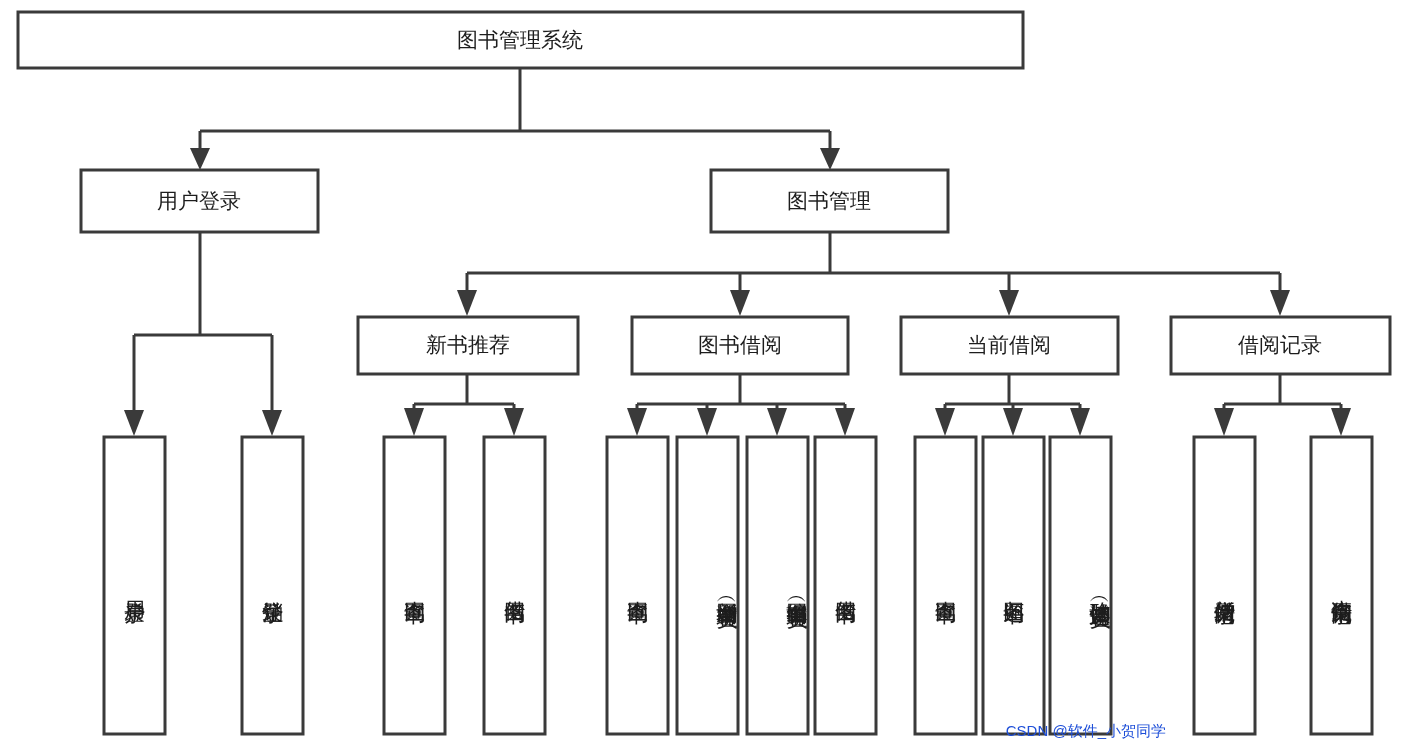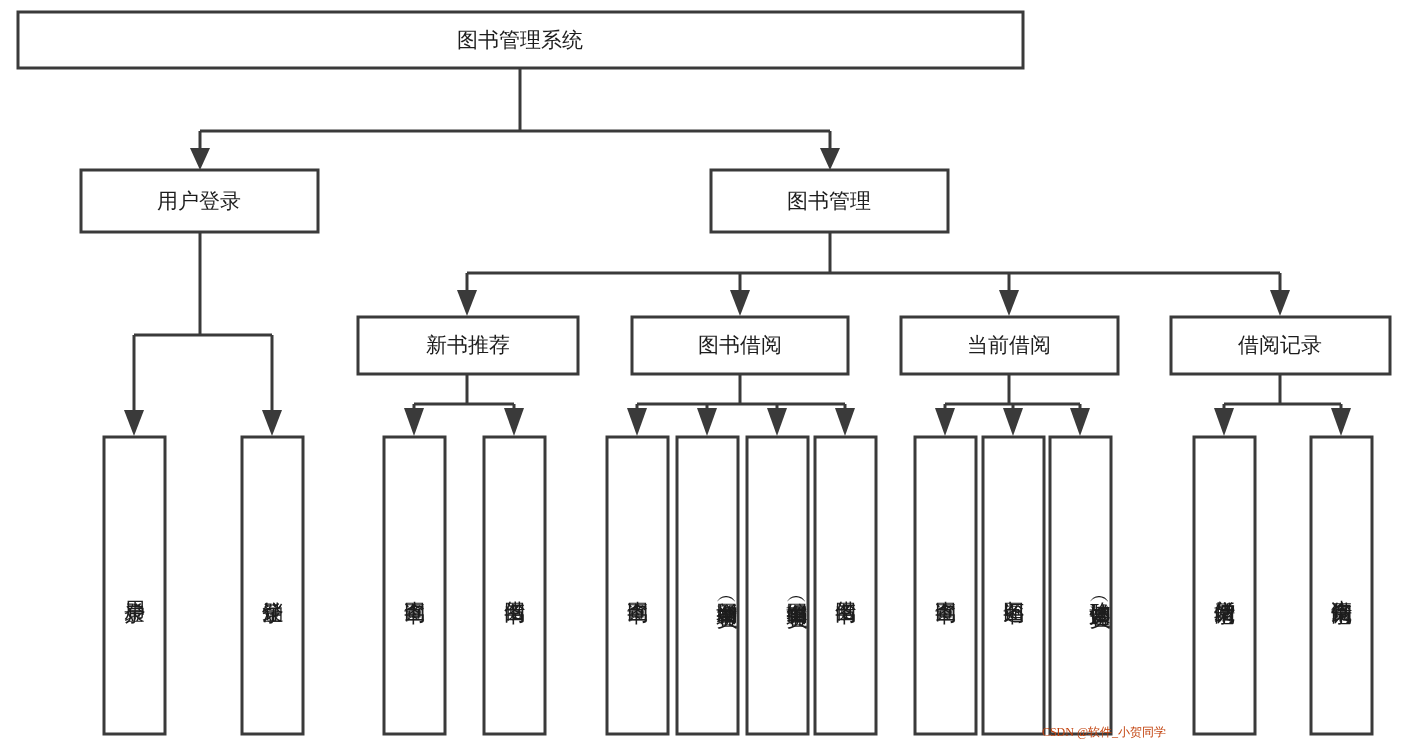--- a/index.html
+++ b/index.html
@@ -60,23 +60,23 @@
     display: flex;
     align-items: center;
     justify-content: center;
     white-space: nowrap;
     pointer-events: none;
   }
   .watermark {
     position: absolute;
     right: 14px;
     bottom: 6px;
-    font-family: Liberation Serif, serif;
-    font-size: 12px;
-    color: #c2410c;
+    font-family: Liberation Sans, sans-serif;
+    font-size: 15px;
+    color: #1d4ed8;
     white-space: nowrap;
   }
 </style>
 </head>
 <body>
 
 <div id="diagram-root">
 
   <svg class="diagram" viewBox="0 0 1405 747" xmlns="http://www.w3.org/2000/svg">
 

